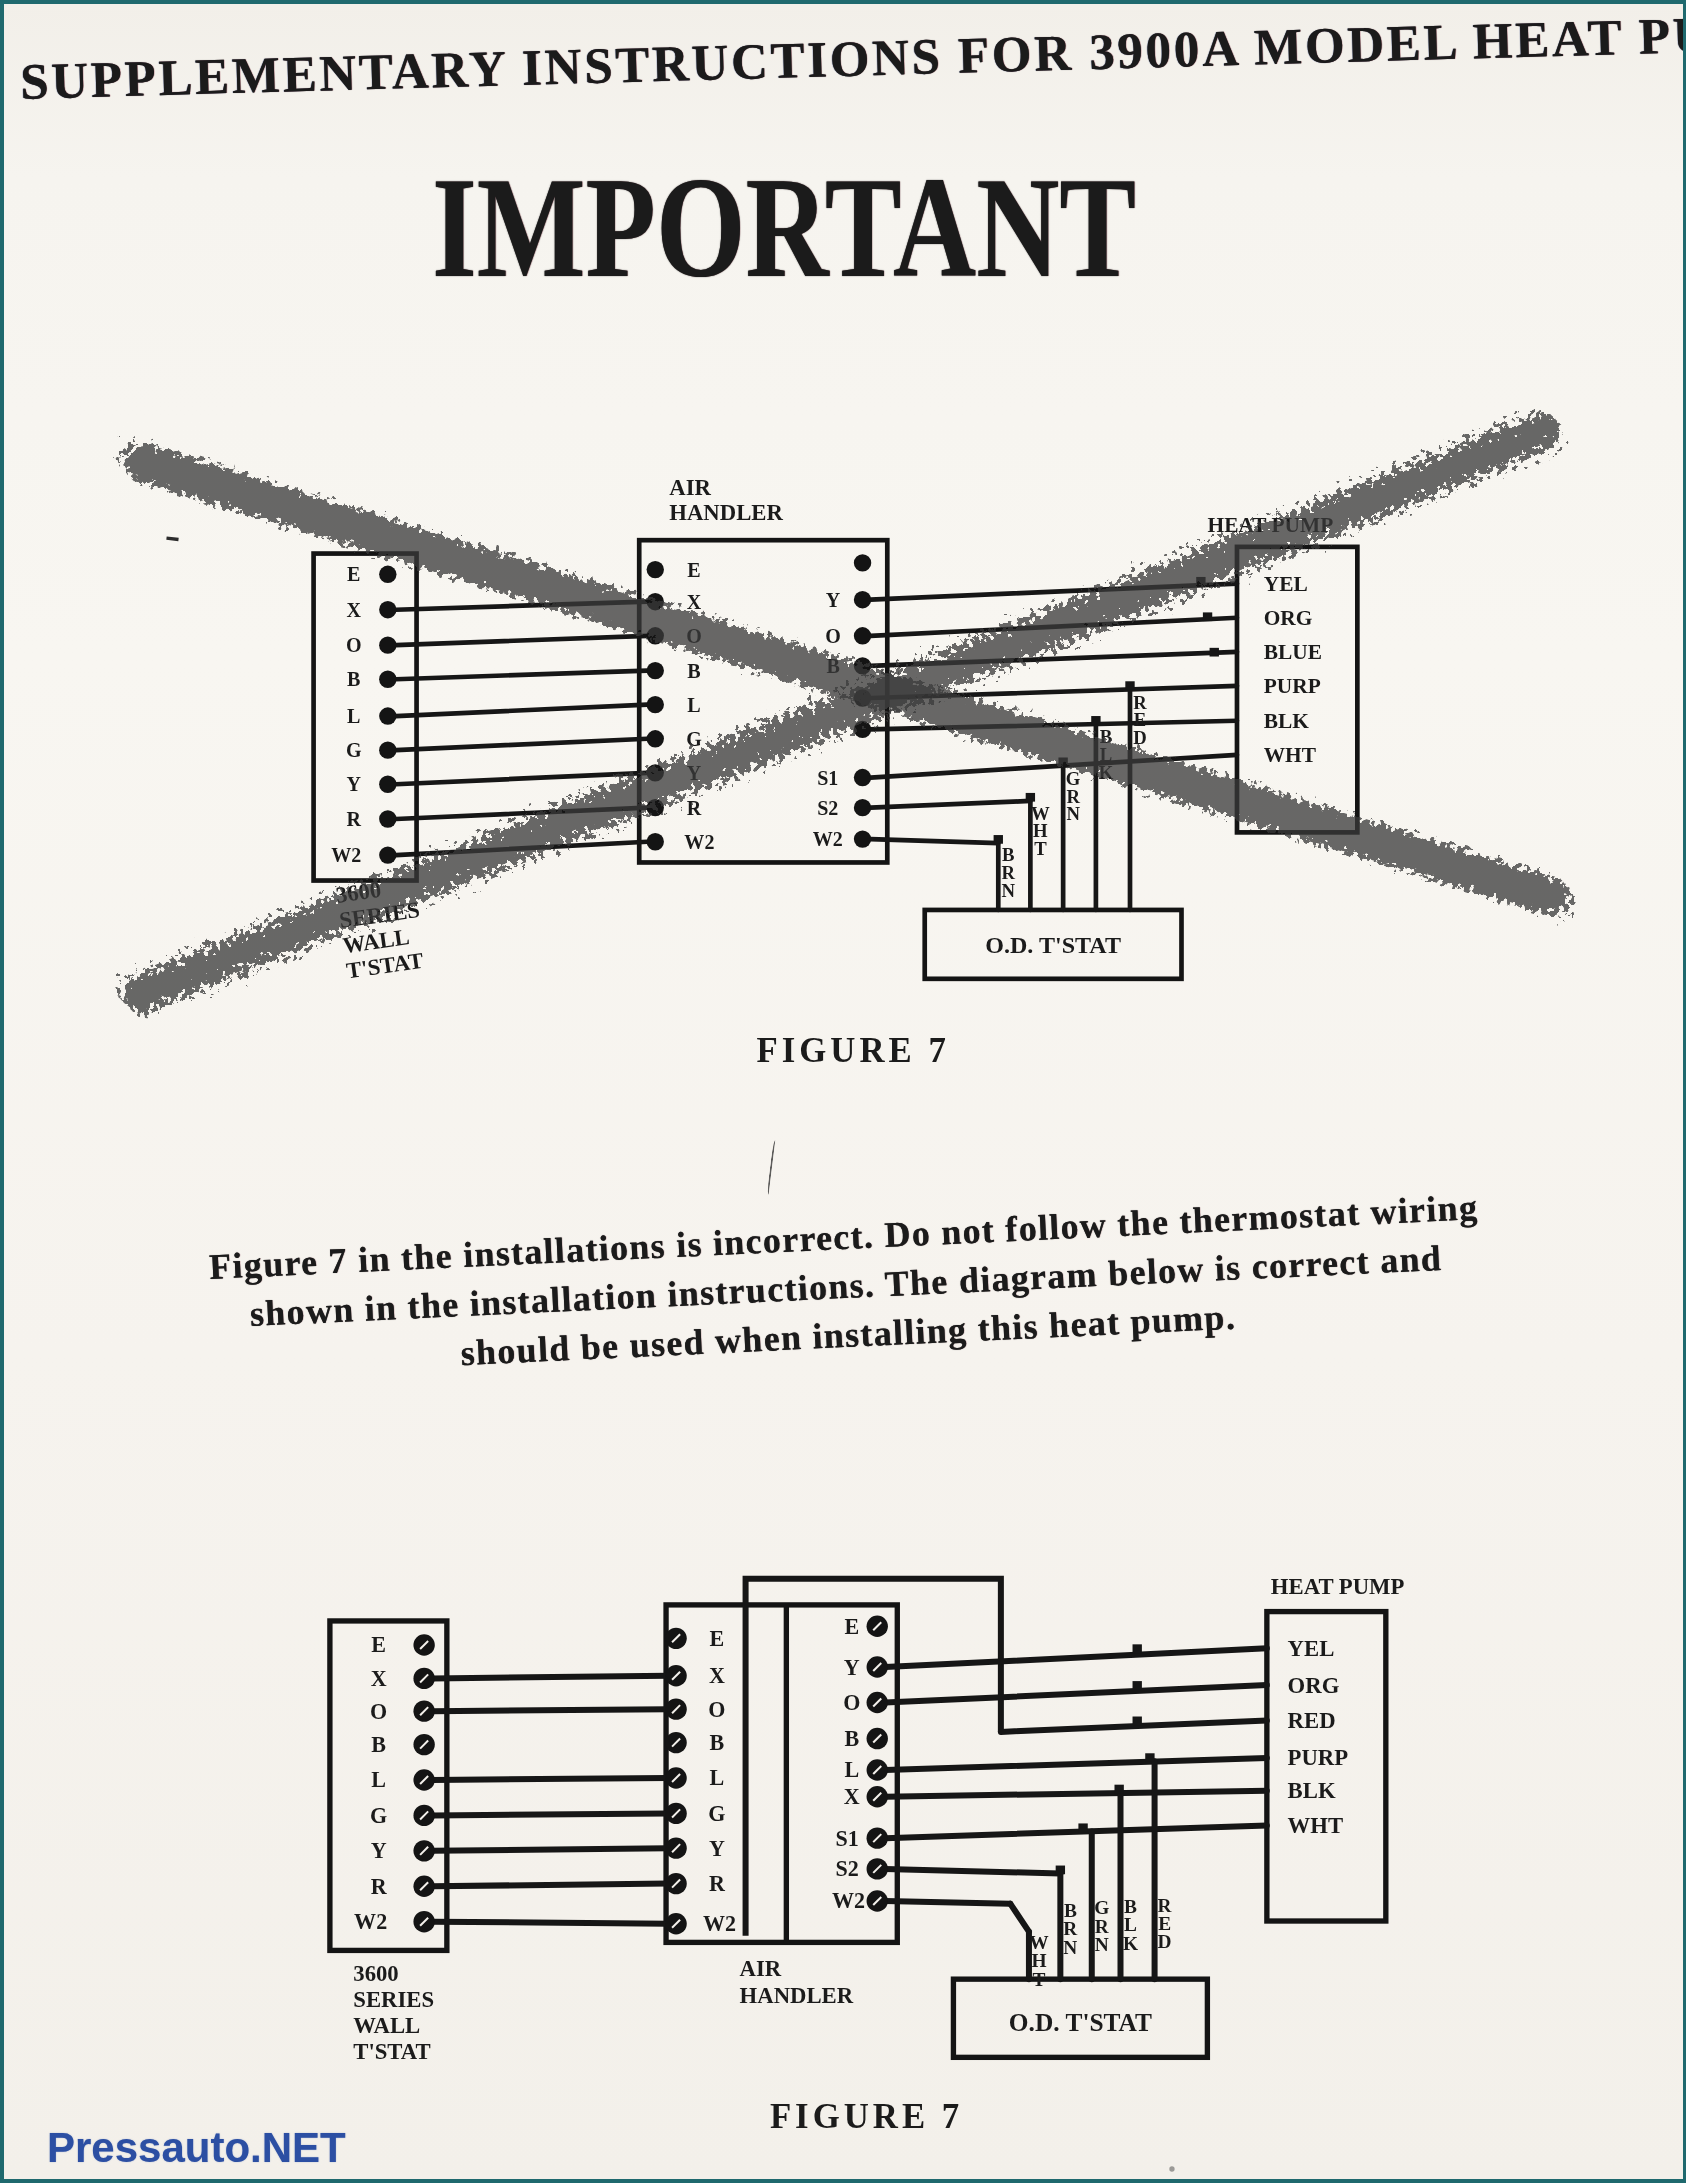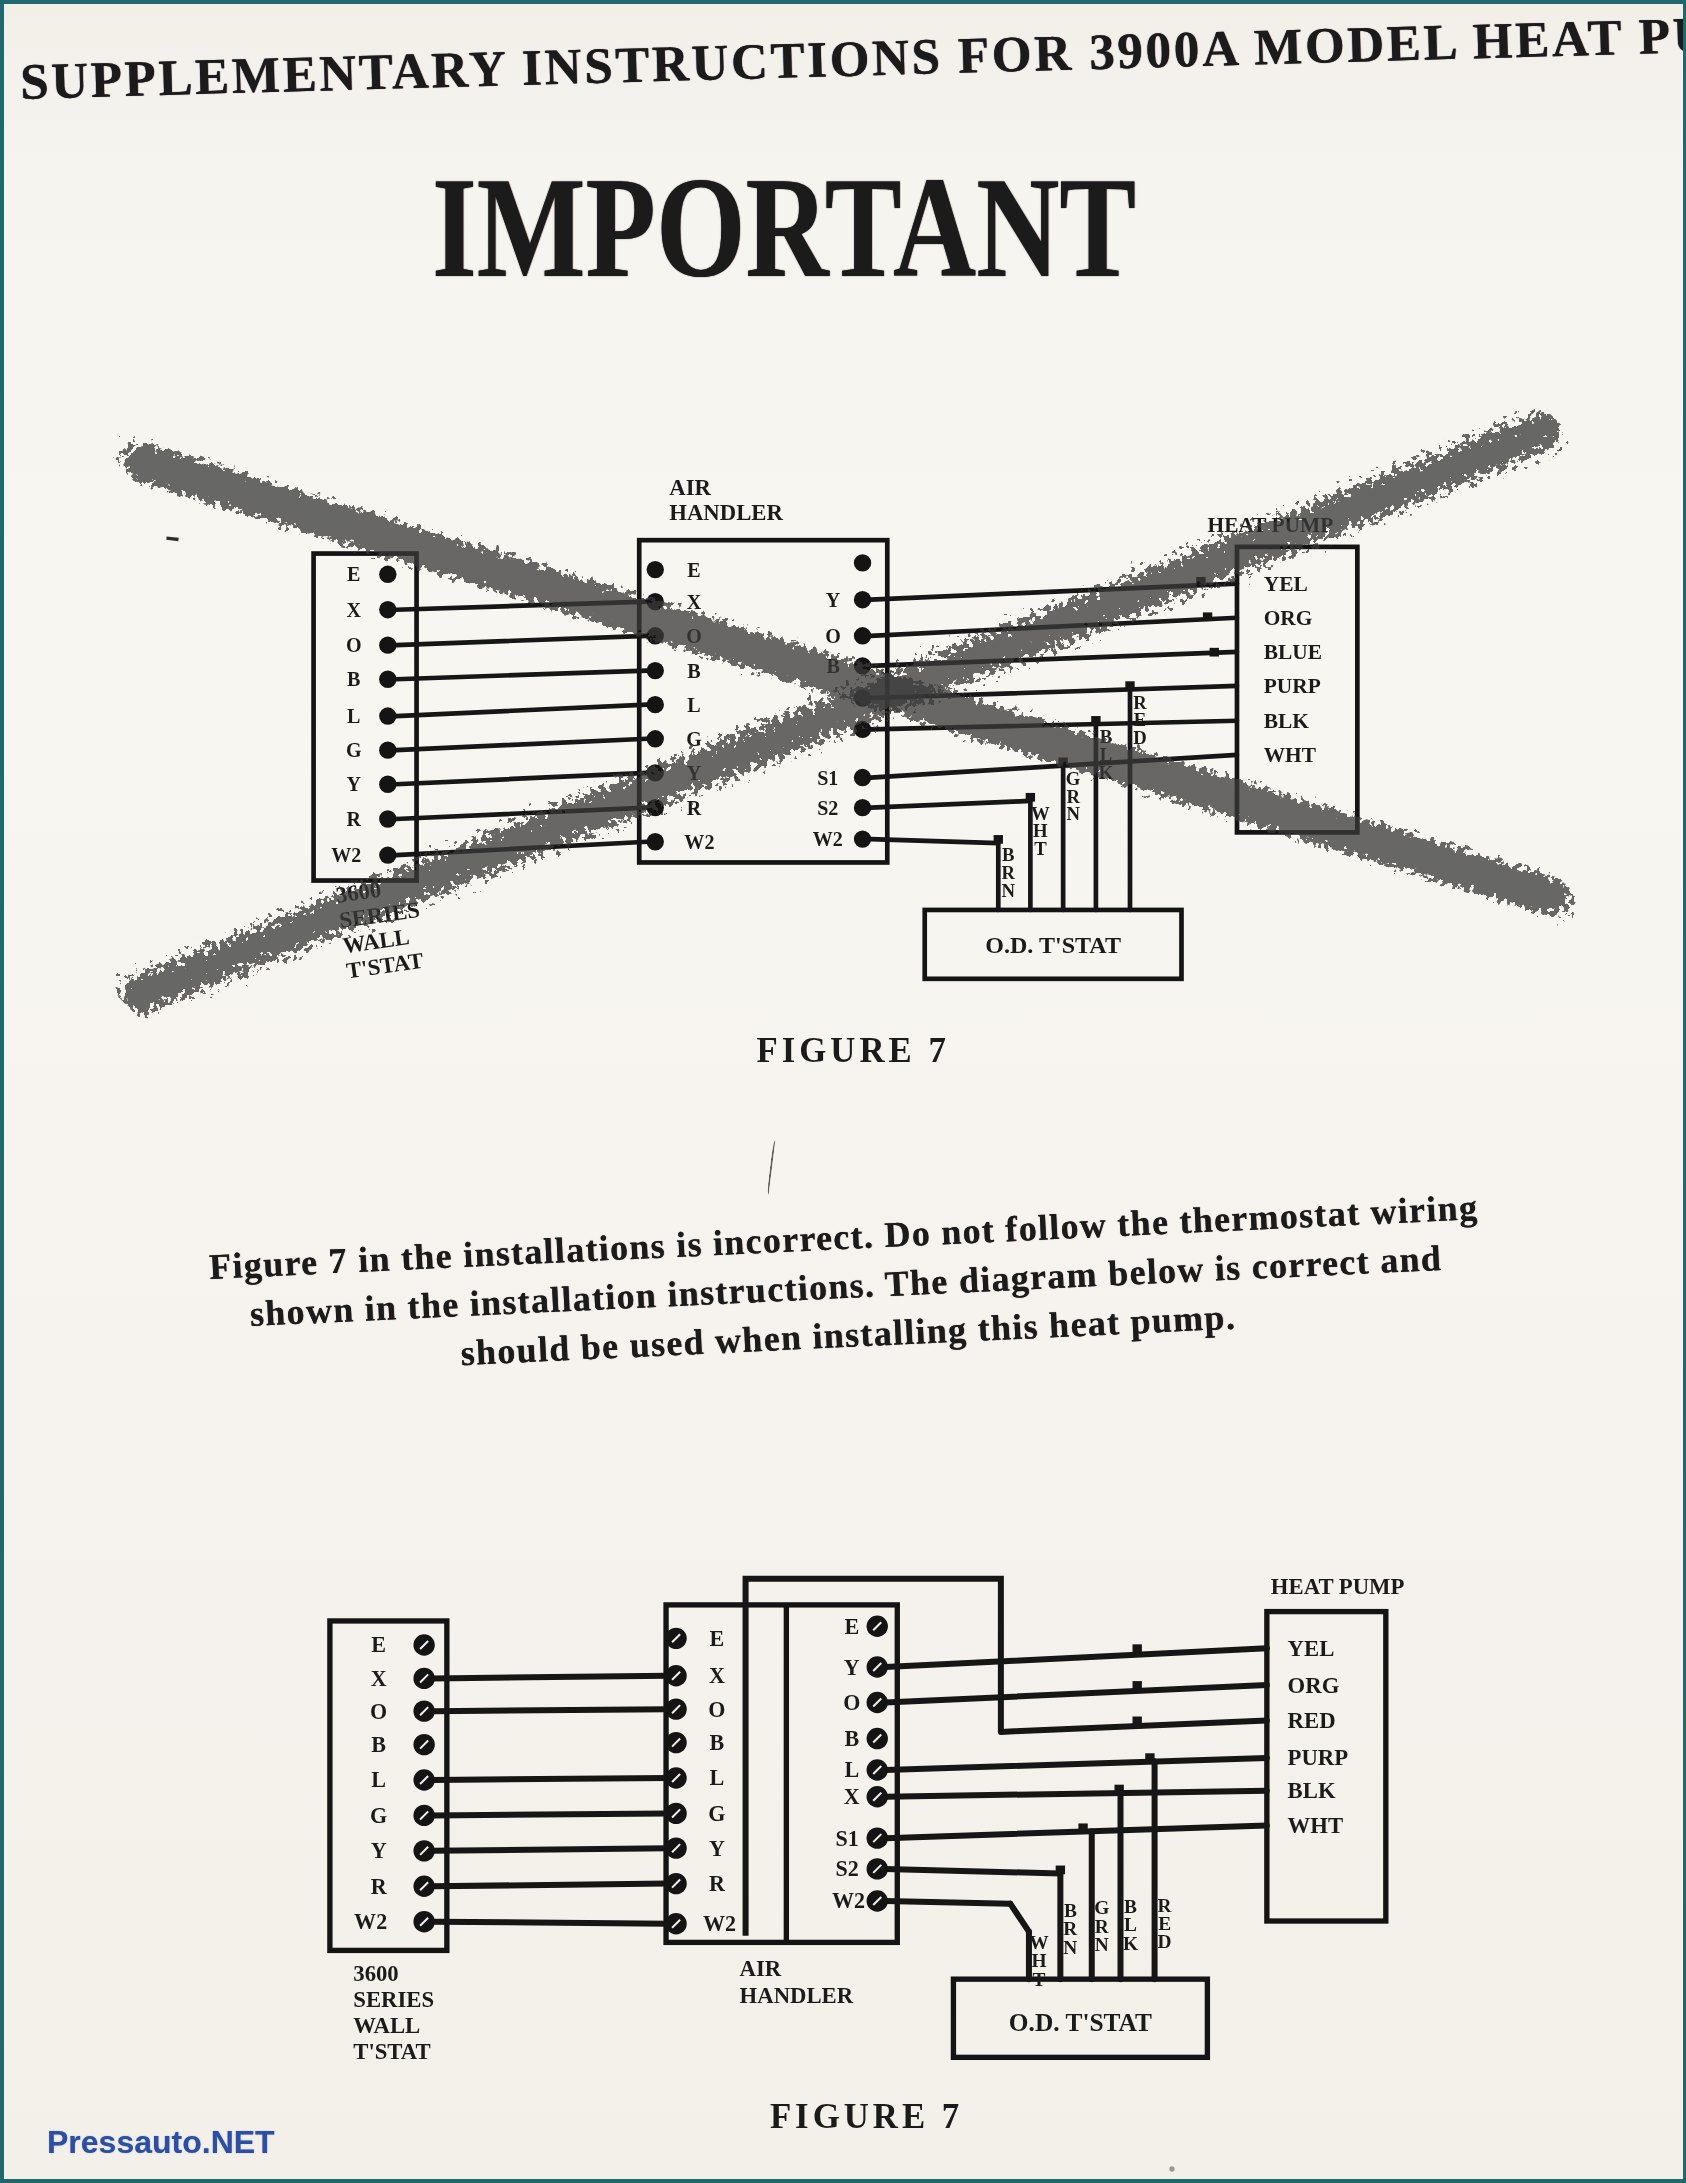--- a/index.html
+++ b/index.html
@@ -28,21 +28,21 @@
   .notice{
     position:absolute;left:20px;top:1209px;width:1644px;
     font-size:36px;font-weight:700;text-align:center;line-height:49px;
     letter-spacing:1.3px;
     transform:rotate(-2.7deg);
     text-shadow:0 0 0.7px #333, 0.7px 0 0 rgba(150,40,60,.18);
   }
   .watermark{
     position:absolute;left:43px;top:2120px;
     font-family:"Liberation Sans",sans-serif;font-weight:700;
-    font-size:32px;color:#2c4fa3;text-shadow:0 0 1.3px rgba(44,79,163,.45);text-align:center;
+    font-size:42px;color:#2c4fa3;text-shadow:0 0 1.3px rgba(44,79,163,.45);text-align:center;
   }
   .squiggle{
     position:absolute;left:766px;top:1136px;height:55px;width:2.7px;
     border-left:2.7px solid #2a2a2a;border-radius:40%;
     transform:rotate(7deg);opacity:.75;
   }
   svg{position:absolute;left:0;filter:blur(0.2px);}
   #svg1{top:401px;}
   #svg2{top:1504px;}
   .lbl{font-family:"Liberation Serif",serif;font-weight:700;fill:#1b1b1b;}

